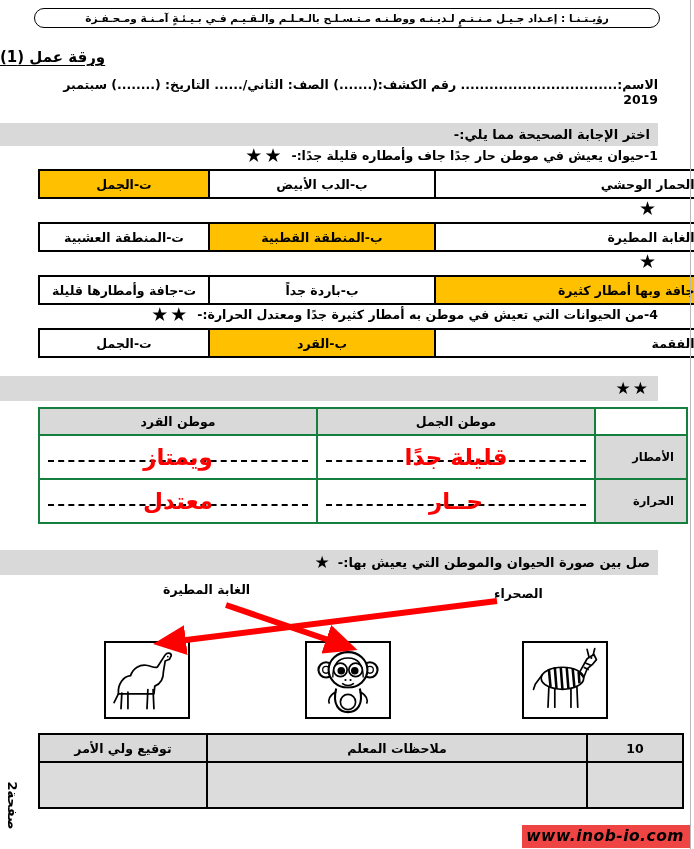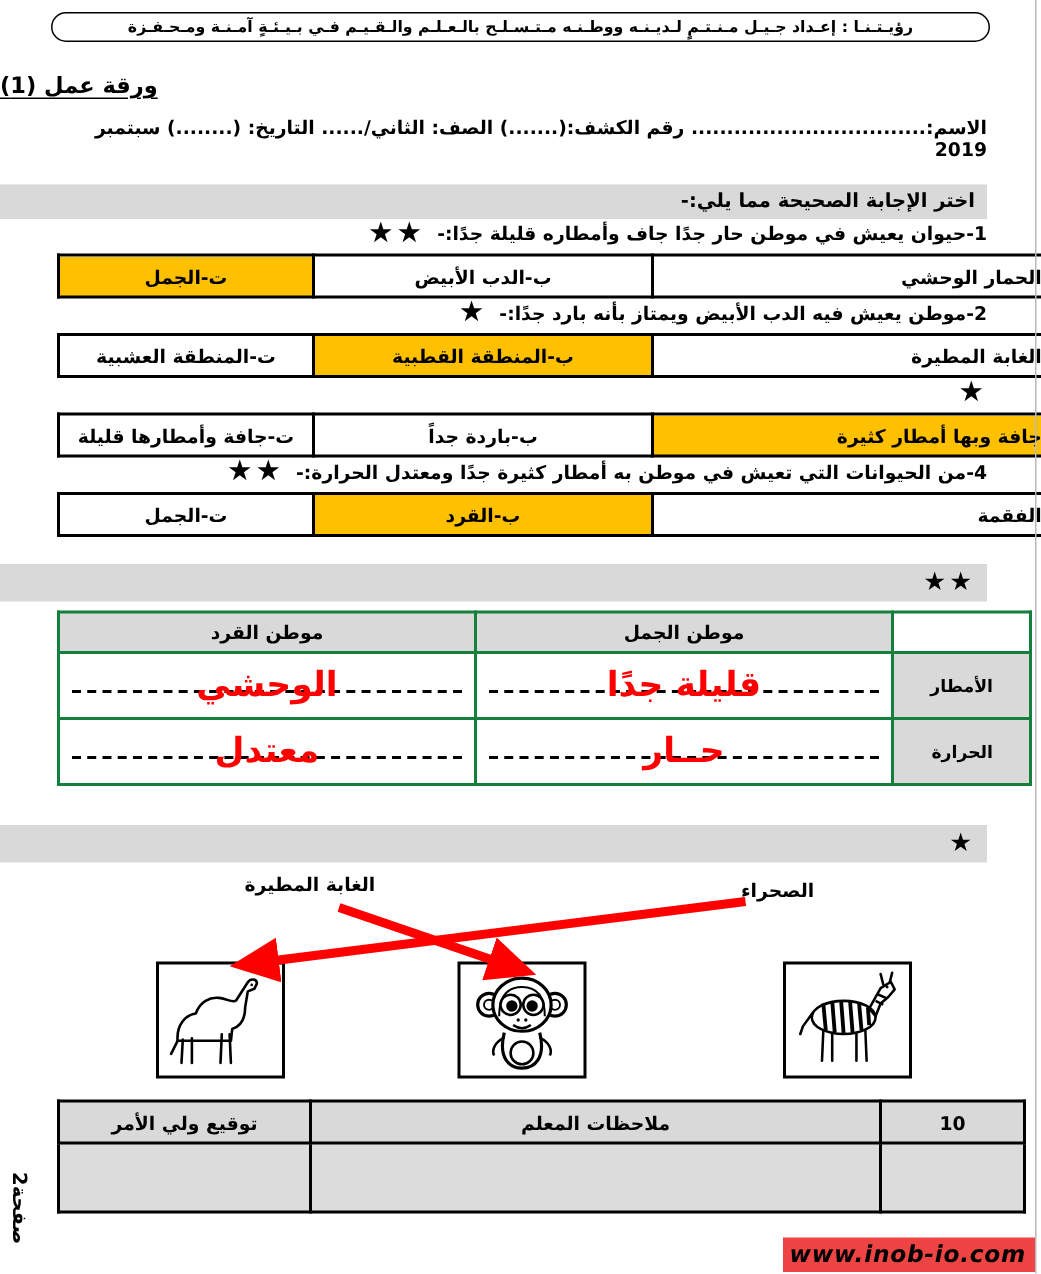--- a/index.html
+++ b/index.html
@@ -31,21 +31,21 @@
   .opt-table{margin:4px 36px 0 38px;width:620px;direction:rtl}
   .opt-table td{border:2px solid #000;font-weight:bold;font-size:12.5px;padding:3px 8px;height:20px;overflow:hidden}
   .cell-a{width:260px;text-align:right}
   .cell-b{width:208px;text-align:center}
   .cell-t{width:152px;text-align:center}
   .hl{background:var(--hl,#FFC000)}
   .cmp-table{margin:6px 36px 0 38px;width:620px;direction:rtl;border:2px solid #000}
   .cmp-table td{border:2px solid #15803d;font-weight:bold}
   .corner{width:88px;background:#fff}
   .chead{background:var(--bar,#D9D9D9);text-align:center;padding:5px;font-size:12.5px}
-  .rhead{background:var(--bar,#D9D9D9);text-align:right;padding:4px 24px;font-size:11.5px}
+  .rhead{background:var(--bar,#D9D9D9);text-align:right;padding:4px 12px;font-size:11.5px}
   .ans{position:relative;height:40px;text-align:center;vertical-align:middle;background:#fff}
   .dash{position:absolute;left:8px;right:8px;top:58%;border-top:2px dashed #000}
   .red-answer{position:relative;z-index:1;color:var(--red,#FF0000);font-size:23px;font-weight:bold;line-height:40px}
   .match-area{position:relative;height:146px}
   .m-label{position:absolute;font-weight:bold;font-size:12.5px;direction:rtl}
   .lbl-rainforest{left:163px;top:7px}
   .lbl-desert{left:494px;top:11px}
   .arrows{position:absolute;left:0;top:0;width:694px;height:146px;pointer-events:none}
   .img-box{
     position:absolute;top:66px;width:86px;height:78px;border:2.5px solid #000;
@@ -93,21 +93,20 @@
     <tbody>
       <tr>
   <td class="cell-a">أ-الحمار الوحشي</td>
   <td class="cell-b">ب-الدب الأبيض</td>
   <td class="cell-t hl">ت-الجمل</td>
 </tr>
     </tbody>
   </table>
 
 <div class="q-line mt18">
-  <span>2-موطن يعيش فيه الدب الأبيض ويمتاز بأنه بارد جدًا:-</span>
   <span class="stars">★</span>
 </div>
 <table class="opt-table">
     <tbody>
       <tr>
   <td class="cell-a">أ-الغابة المطيرة</td>
   <td class="cell-b hl">ب-المنطقة القطبية</td>
   <td class="cell-t">ت-المنطقة العشبية</td>
 </tr>
     </tbody>
@@ -151,38 +150,39 @@
     <td class="chead" style="width:266px">موطن القرد</td>
   </tr>
   <tr>
     <td class="rhead">الأمطار</td>
     <td class="ans">
       <div class="dash"></div>
       <span class="red-answer">قليلة جدًا</span>
     </td>
     <td class="ans">
       <div class="dash"></div>
-      <span class="red-answer">الوحشي</span>
+      <span class="red-answer">ويمتاز</span>
     </td>
   </tr>
   <tr>
     <td class="rhead">الحرارة</td>
     <td class="ans">
       <div class="dash"></div>
       <span class="red-answer">حــار</span>
     </td>
     <td class="ans">
       <div class="dash"></div>
       <span class="red-answer">معتدل</span>
     </td>
   </tr>
 </tbody>
   </table>
 
 <div class="bar mt26">
+  <span>صل بين صورة الحيوان والموطن التي يعيش بها:-</span>
   <span class="stars">★</span>
 </div>
 <div class="match-area">
   <span class="m-label lbl-rainforest">الغابة المطيرة</span>
   <span class="m-label lbl-desert">الصحراء</span>
 
   <div class="img-box box-camel">
     <svg width="78" height="70" viewBox="0 0 90 80">
       <path class="ln" fill="#fff" d="M12 56 C11 44 18 36 26 35 C29 26 37 22 44 23 C51 24 54 27 57 25 L66 11 C68 8 73 8 73 12 L71 16 L66 18 L64 30 C64 40 60 45 54 47 L53 56 Z"></path>
       <path class="ln" d="M16 55 L15 73 M23 54 L23 73 M46 51 L45 73 M52 51 L53 73"></path>

